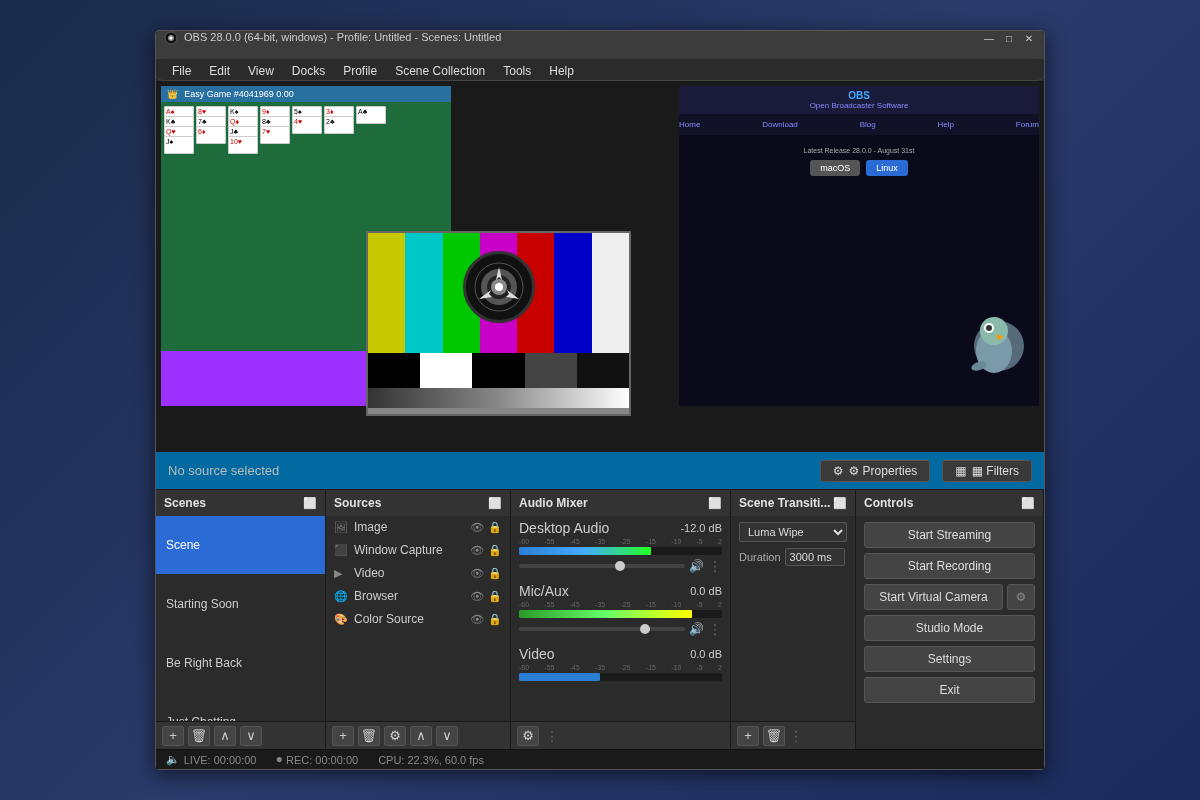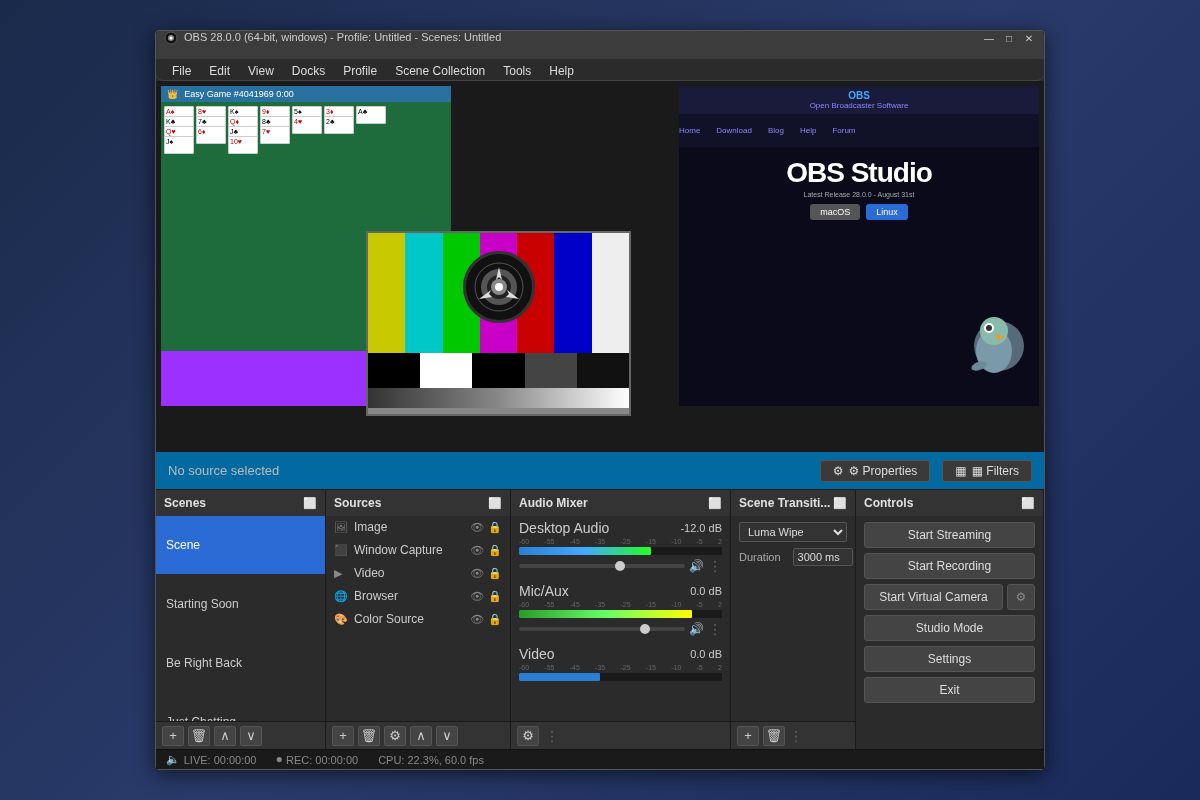--- a/index.html
+++ b/index.html
@@ -300,21 +300,21 @@
       border: 1px solid #555;
       color: #ddd;
       padding: 2px 4px;
       font-size: 11px;
       border-radius: 2px;
       margin-bottom: 6px;
     }
     .duration-row {
       display: flex;
       align-items: center;
-      gap: 12px;
+      gap: 4px;
       font-size: 11px;
     }
     .duration-label { color: #aaa; }
     .duration-input {
       background: #333;
       border: 1px solid #555;
       color: #ddd;
       padding: 2px 4px;
       font-size: 11px;
       border-radius: 2px;
@@ -441,23 +441,23 @@
     }
     .obs-site-header {
       background: #1a1a3a;
       padding: 4px 12px;
       text-align: center;
     }
     .obs-site-title { font-size: 10px; color: #4af; font-weight: bold; }
     .obs-site-subtitle { font-size: 8px; color: #88f; }
     .obs-site-nav {
       display: flex;
-      justify-content: flex-start;
+      justify-content: space-between;
       gap: 16px;
-      padding: 12px 0;
+      padding: 6px 0;
       background: #111128;
     }
     .obs-nav-item { font-size: 8px; color: #88f; }
     .obs-site-body {
       padding: 10px;
       text-align: center;
     }
     .obs-studio-big {
       font-size: 28px;
       font-weight: bold;
@@ -604,21 +604,20 @@
         <div class="obs-site-subtitle">Open Broadcaster Software</div>
       </div>
       <div class="obs-site-nav">
         <span class="obs-nav-item">Home</span>
         <span class="obs-nav-item">Download</span>
         <span class="obs-nav-item">Blog</span>
         <span class="obs-nav-item">Help</span>
         <span class="obs-nav-item">Forum</span>
       </div>
       <div class="obs-site-body">
-        <div class="obs-studio-big">OBS Studio</div>
         <div class="obs-release-info">Latest Release   28.0.0 - August 31st</div>
         <div class="obs-btns">
           <div class="obs-mac-btn">macOS</div>
           <div class="obs-linux-btn">Linux</div>
         </div>
       </div>
 
       <div class="obs-bird">
         <svg viewBox="0 0 120 120" width="120" height="120">
           <circle cx="80" cy="60" r="25" fill="#8ab" opacity="0.6"></circle>

